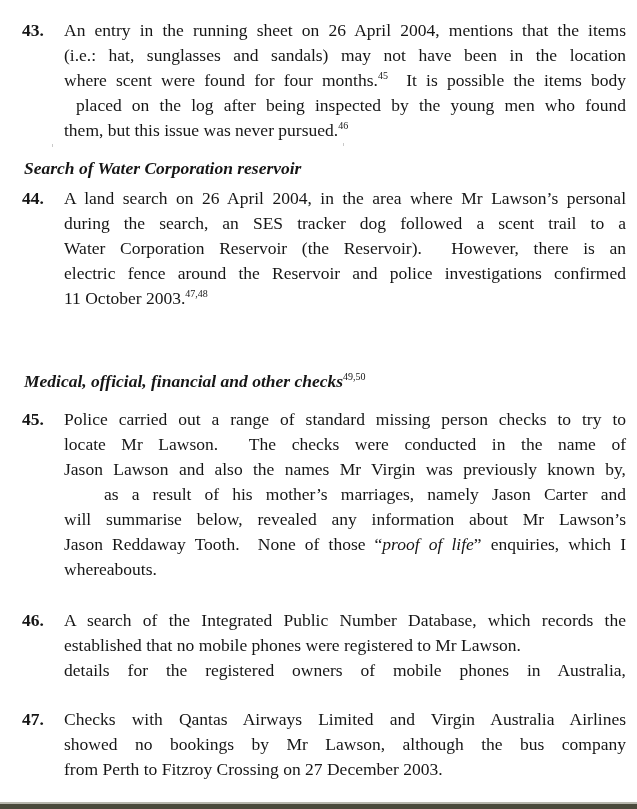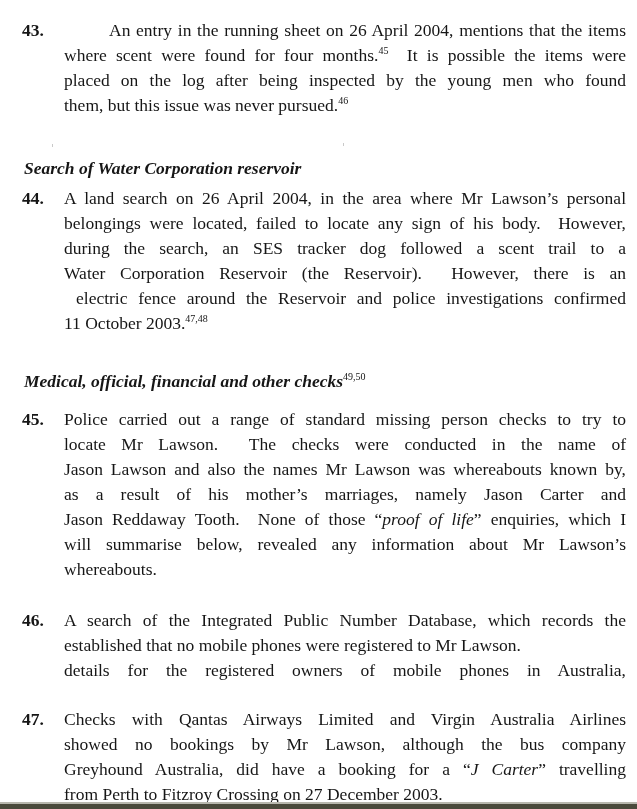--- a/index.html
+++ b/index.html
@@ -95,77 +95,76 @@
   }
 </style>
 </head>
 <body>
 
 <div class="page">
 
   <div class="para" style="top:18px;">
     <span class="para-num">43.</span>
     <div class="para-body">
-      <span class="line" style="white-space: nowrap; display: block; margin-left: 45px;"><span style="white-space: pre;"><span>An entry in the running sheet on 26 April 2004, mentions that the items</span></span></span>
-      <span class="line" style="white-space: nowrap; display: block;"><span style="white-space: pre; word-spacing: 0.00130208px;"><span>where scent were found for four months.</span><sup>45</sup><span>  It is possible the items were</span></span></span>
-      <span class="line" style="white-space: nowrap; display: block;"><span style="white-space: pre;"><span>placed on the log after being inspected by the young men who found</span></span></span>
+      <span class="line" style="white-space: nowrap; display: block;"><span style="white-space: pre;"><span>An entry in the running sheet on 26 April 2004, mentions that the items</span></span></span>
+      <span class="line" style="white-space: nowrap; display: block;"><span style="white-space: pre;"><span>(i.e.: hat, sunglasses and sandals) may not have been in the location</span></span></span>
+      <span class="line" style="white-space: nowrap; display: block;"><span style="white-space: pre; word-spacing: 0.00130208px;"><span>where scent were found for four months.</span><sup>45</sup><span>  It is possible the items body</span></span></span>
+      <span class="line" style="white-space: nowrap; display: block;"><span style="white-space: pre; margin-left: 12px;"><span>placed on the log after being inspected by the young men who found</span></span></span>
       <span class="line last"><span>them, but this issue was never pursued.</span><sup>46</sup></span>
     </div>
   </div>
 
   <span class="specks" style="left:52px; top:144px;"></span>
   <span class="specks" style="left:343px; top:143px;"></span>
 
   <div class="heading" style="top:156px;">
     <span>Search of Water Corporation reservoir</span>
   </div>
 
   <div class="para" style="top:186px;">
     <span class="para-num">44.</span>
     <div class="para-body">
       <span class="line" style="white-space: nowrap; display: block;"><span style="white-space: pre;"><span>A land search on 26 April 2004, in the area where Mr Lawson’s personal</span></span></span>
-      <span class="line" style="white-space: nowrap; display: block;"><span style="white-space: pre;"><span>belongings were located, failed to locate any sign of his body.  However,</span></span></span>
       <span class="line" style="white-space: nowrap; display: block;"><span style="white-space: pre;"><span>during the search, an SES tracker dog followed a scent trail to a</span></span></span>
       <span class="line" style="white-space: nowrap; display: block;"><span style="white-space: pre;"><span>Water Corporation Reservoir (the Reservoir).  However, there is an</span></span></span>
-      <span class="line" style="white-space: nowrap; display: block; margin-left: 12px;"><span style="white-space: pre;"><span>electric fence around the Reservoir and police investigations confirmed</span></span></span>
+      <span class="line" style="white-space: nowrap; display: block;"><span style="white-space: pre;"><span>electric fence around the Reservoir and police investigations confirmed</span></span></span>
       <span class="line last"><span>11 October 2003.</span><sup>47,48</sup></span>
     </div>
   </div>
 
   <div class="heading" style="top:369px;">
     <span>Medical, official, financial and other checks</span><sup>49,50</sup>
   </div>
 
   <div class="para" style="top:407px;">
     <span class="para-num">45.</span>
     <div class="para-body">
       <span class="line" style="white-space: nowrap; display: block;"><span style="white-space: pre;"><span>Police carried out a range of standard missing person checks to try to</span></span></span>
       <span class="line" style="white-space: nowrap; display: block;"><span style="white-space: pre;"><span>locate Mr Lawson.  The checks were conducted in the name of</span></span></span>
-      <span class="line" style="white-space: nowrap; display: block;"><span style="white-space: pre;"><span>Jason Lawson and also the names Mr Lawson was whereabouts known by,</span></span></span>
-      <span class="line" style="white-space: nowrap; display: block;"><span style="white-space: pre;"><span>as a result of his mother’s marriages, namely Jason Carter and</span></span></span>
+      <span class="line" style="white-space: nowrap; display: block;"><span style="white-space: pre;"><span>Jason Lawson and also the names Mr Virgin was previously known by,</span></span></span>
+      <span class="line" style="white-space: nowrap; display: block; margin-left: 40px;"><span style="white-space: pre;"><span>as a result of his mother’s marriages, namely Jason Carter and</span></span></span>
+      <span class="line" style="white-space: nowrap; display: block;"><span style="white-space: pre;"><span>will summarise below, revealed any information about Mr Lawson’s</span></span></span>
       <span class="line" style="white-space: nowrap; display: block;"><span style="white-space: pre; word-spacing: 0.00142045px;"><span>Jason Reddaway Tooth.  None of those “</span><em>proof of life</em><span>” enquiries, which I</span></span></span>
-      <span class="line" style="white-space: nowrap; display: block;"><span style="white-space: pre;"><span>will summarise below, revealed any information about Mr Lawson’s</span></span></span>
       <span class="line last"><span>whereabouts.</span></span>
     </div>
   </div>
 
   <div class="para" style="top:608px;">
     <span class="para-num">46.</span>
     <div class="para-body">
       <span class="line" style="white-space: nowrap; display: block;"><span style="white-space: pre;"><span>A search of the Integrated Public Number Database, which records the</span></span></span>
       <span class="line last"><span>established that no mobile phones were registered to Mr Lawson.</span></span>
       <span class="line" style="white-space: nowrap; display: block;"><span style="white-space: pre;"><span>details for the registered owners of mobile phones in Australia,</span></span></span>
     </div>
   </div>
 
   <div class="para" style="top:707px;">
     <span class="para-num">47.</span>
     <div class="para-body">
       <span class="line" style="white-space: nowrap; display: block;"><span style="white-space: pre;"><span>Checks with Qantas Airways Limited and Virgin Australia Airlines</span></span></span>
       <span class="line" style="white-space: nowrap; display: block;"><span style="white-space: pre;"><span>showed no bookings by Mr Lawson, although the bus company</span></span></span>
-      <span class="line" style="white-space: nowrap; display: block;"><span style="white-space: pre; word-spacing: 0.0015625px;"><span>Greyhound Australia, did have a booking for a “</span><em>J Carter</em><span>” travelling</span></span></span>
       <span class="line last"><span>from Perth to Fitzroy Crossing on 27 December 2003.</span></span>
     </div>
   </div>
 
   <div class="bottom-rule-light"></div>
   <div class="bottom-rule"></div>
 </div>
 
 </body></html>

